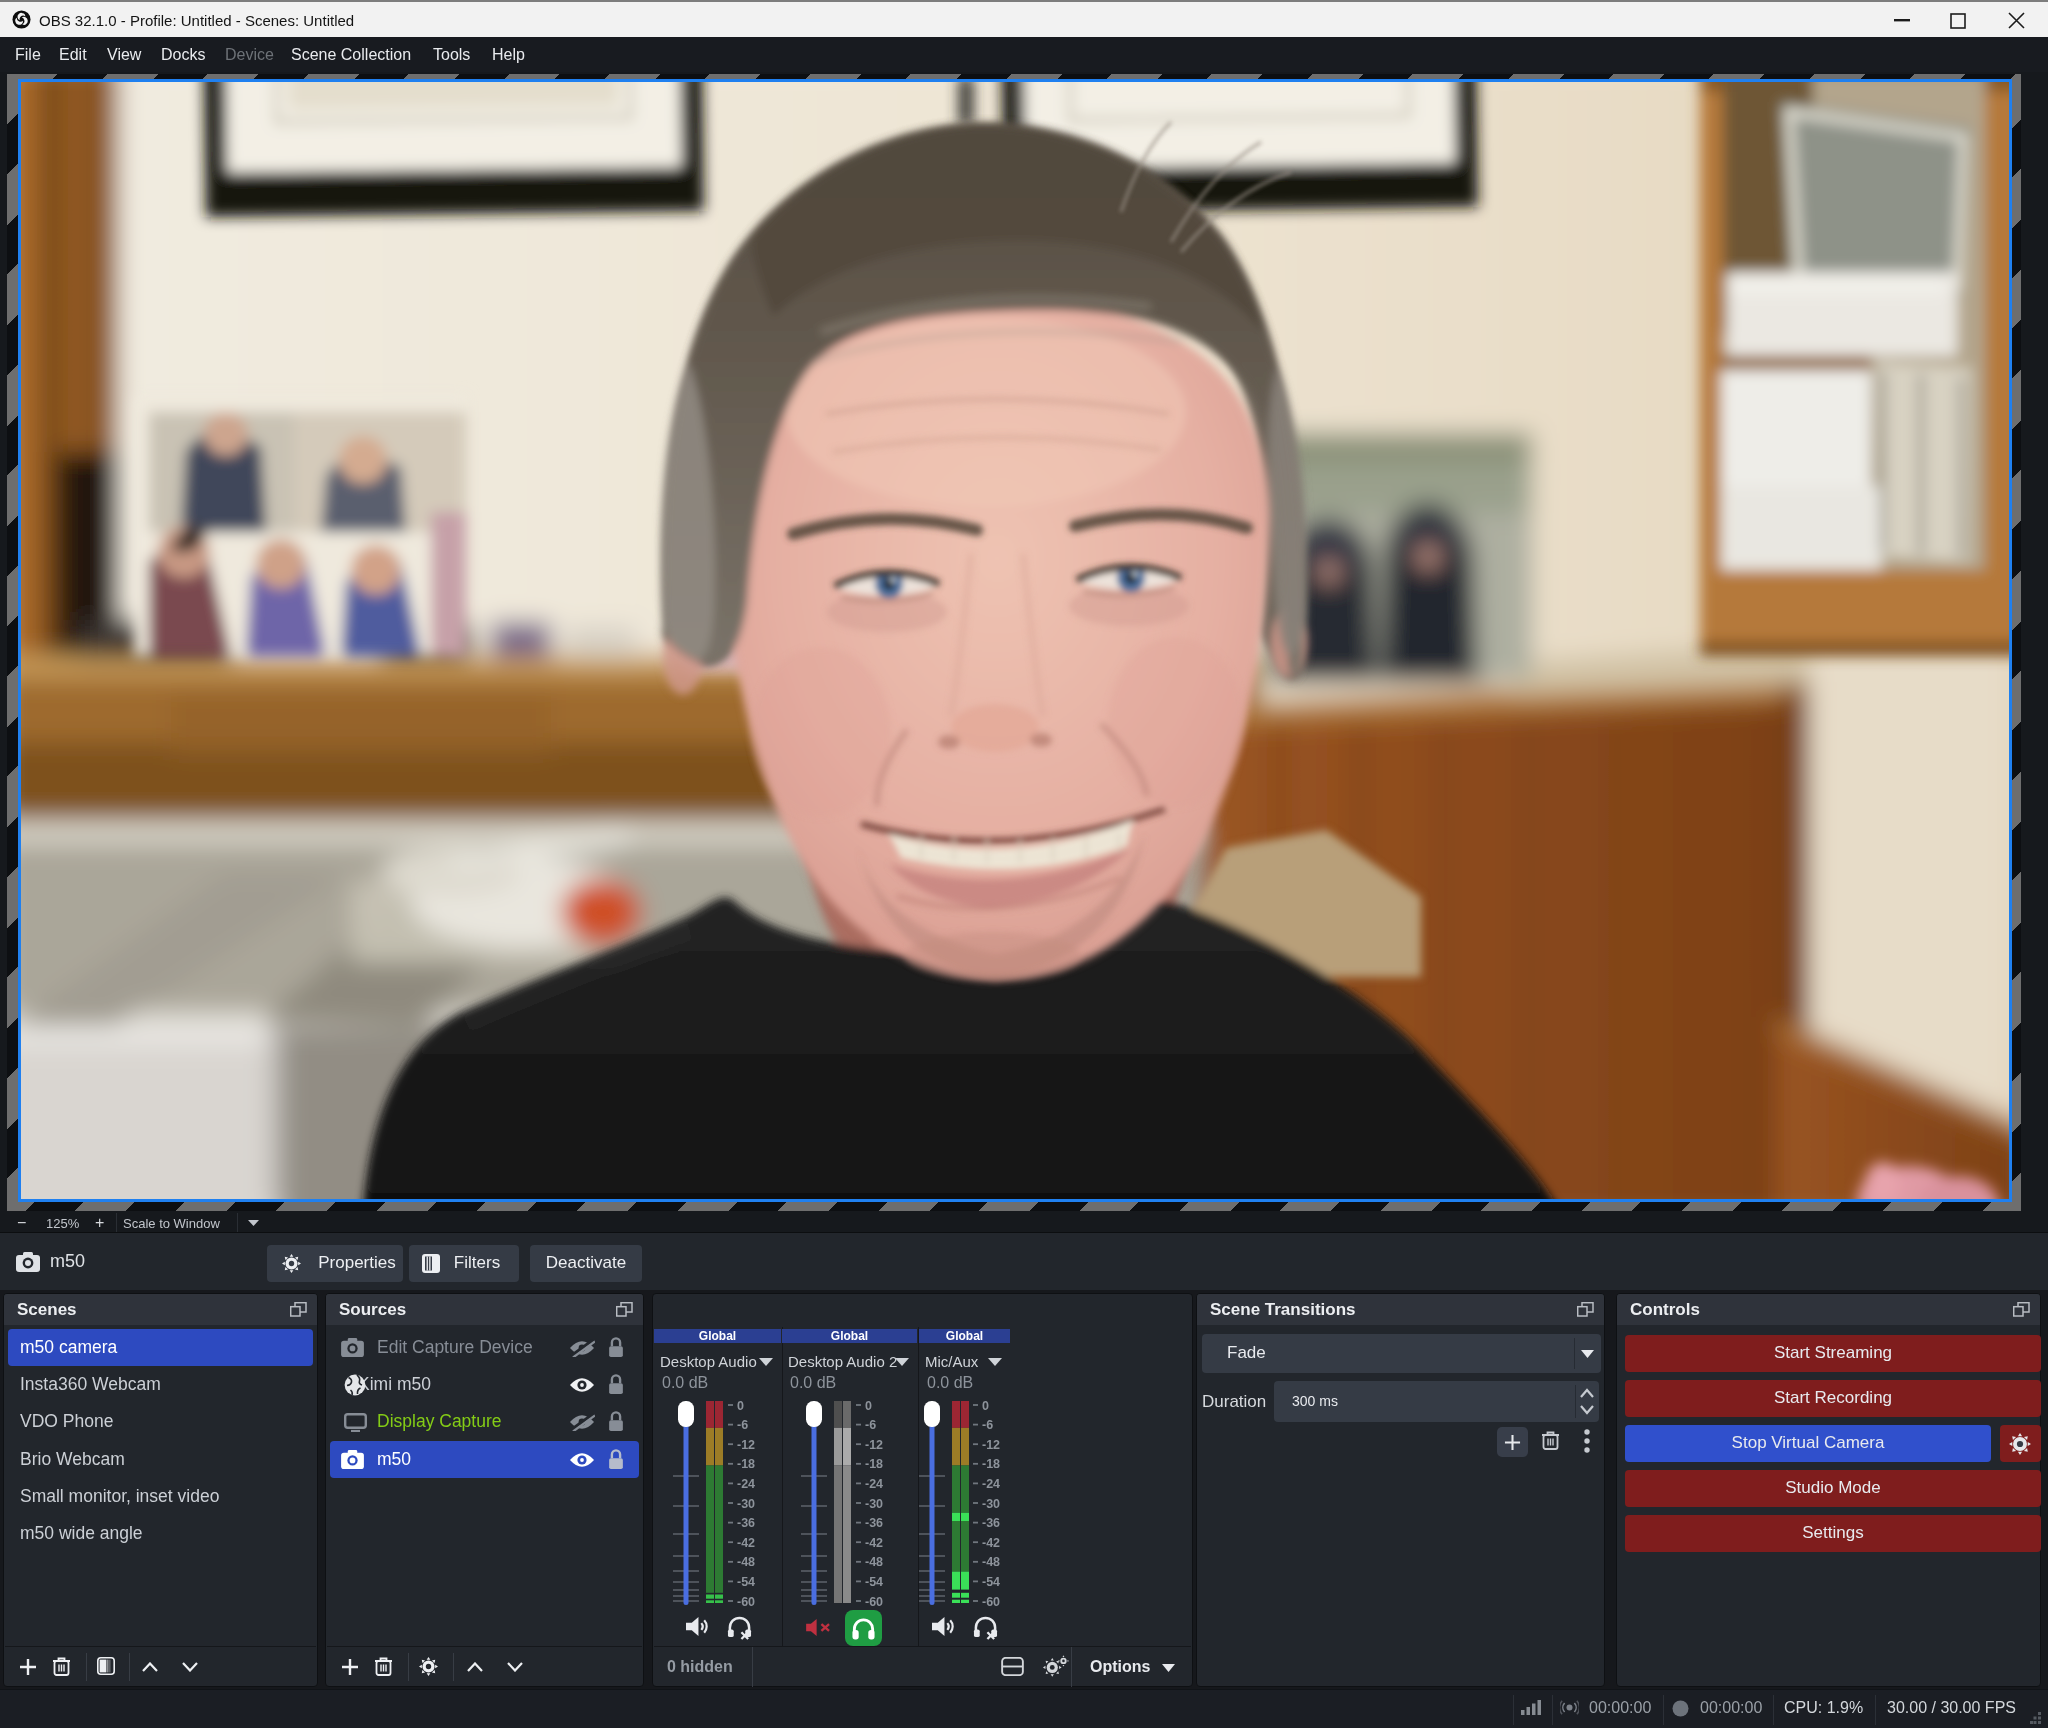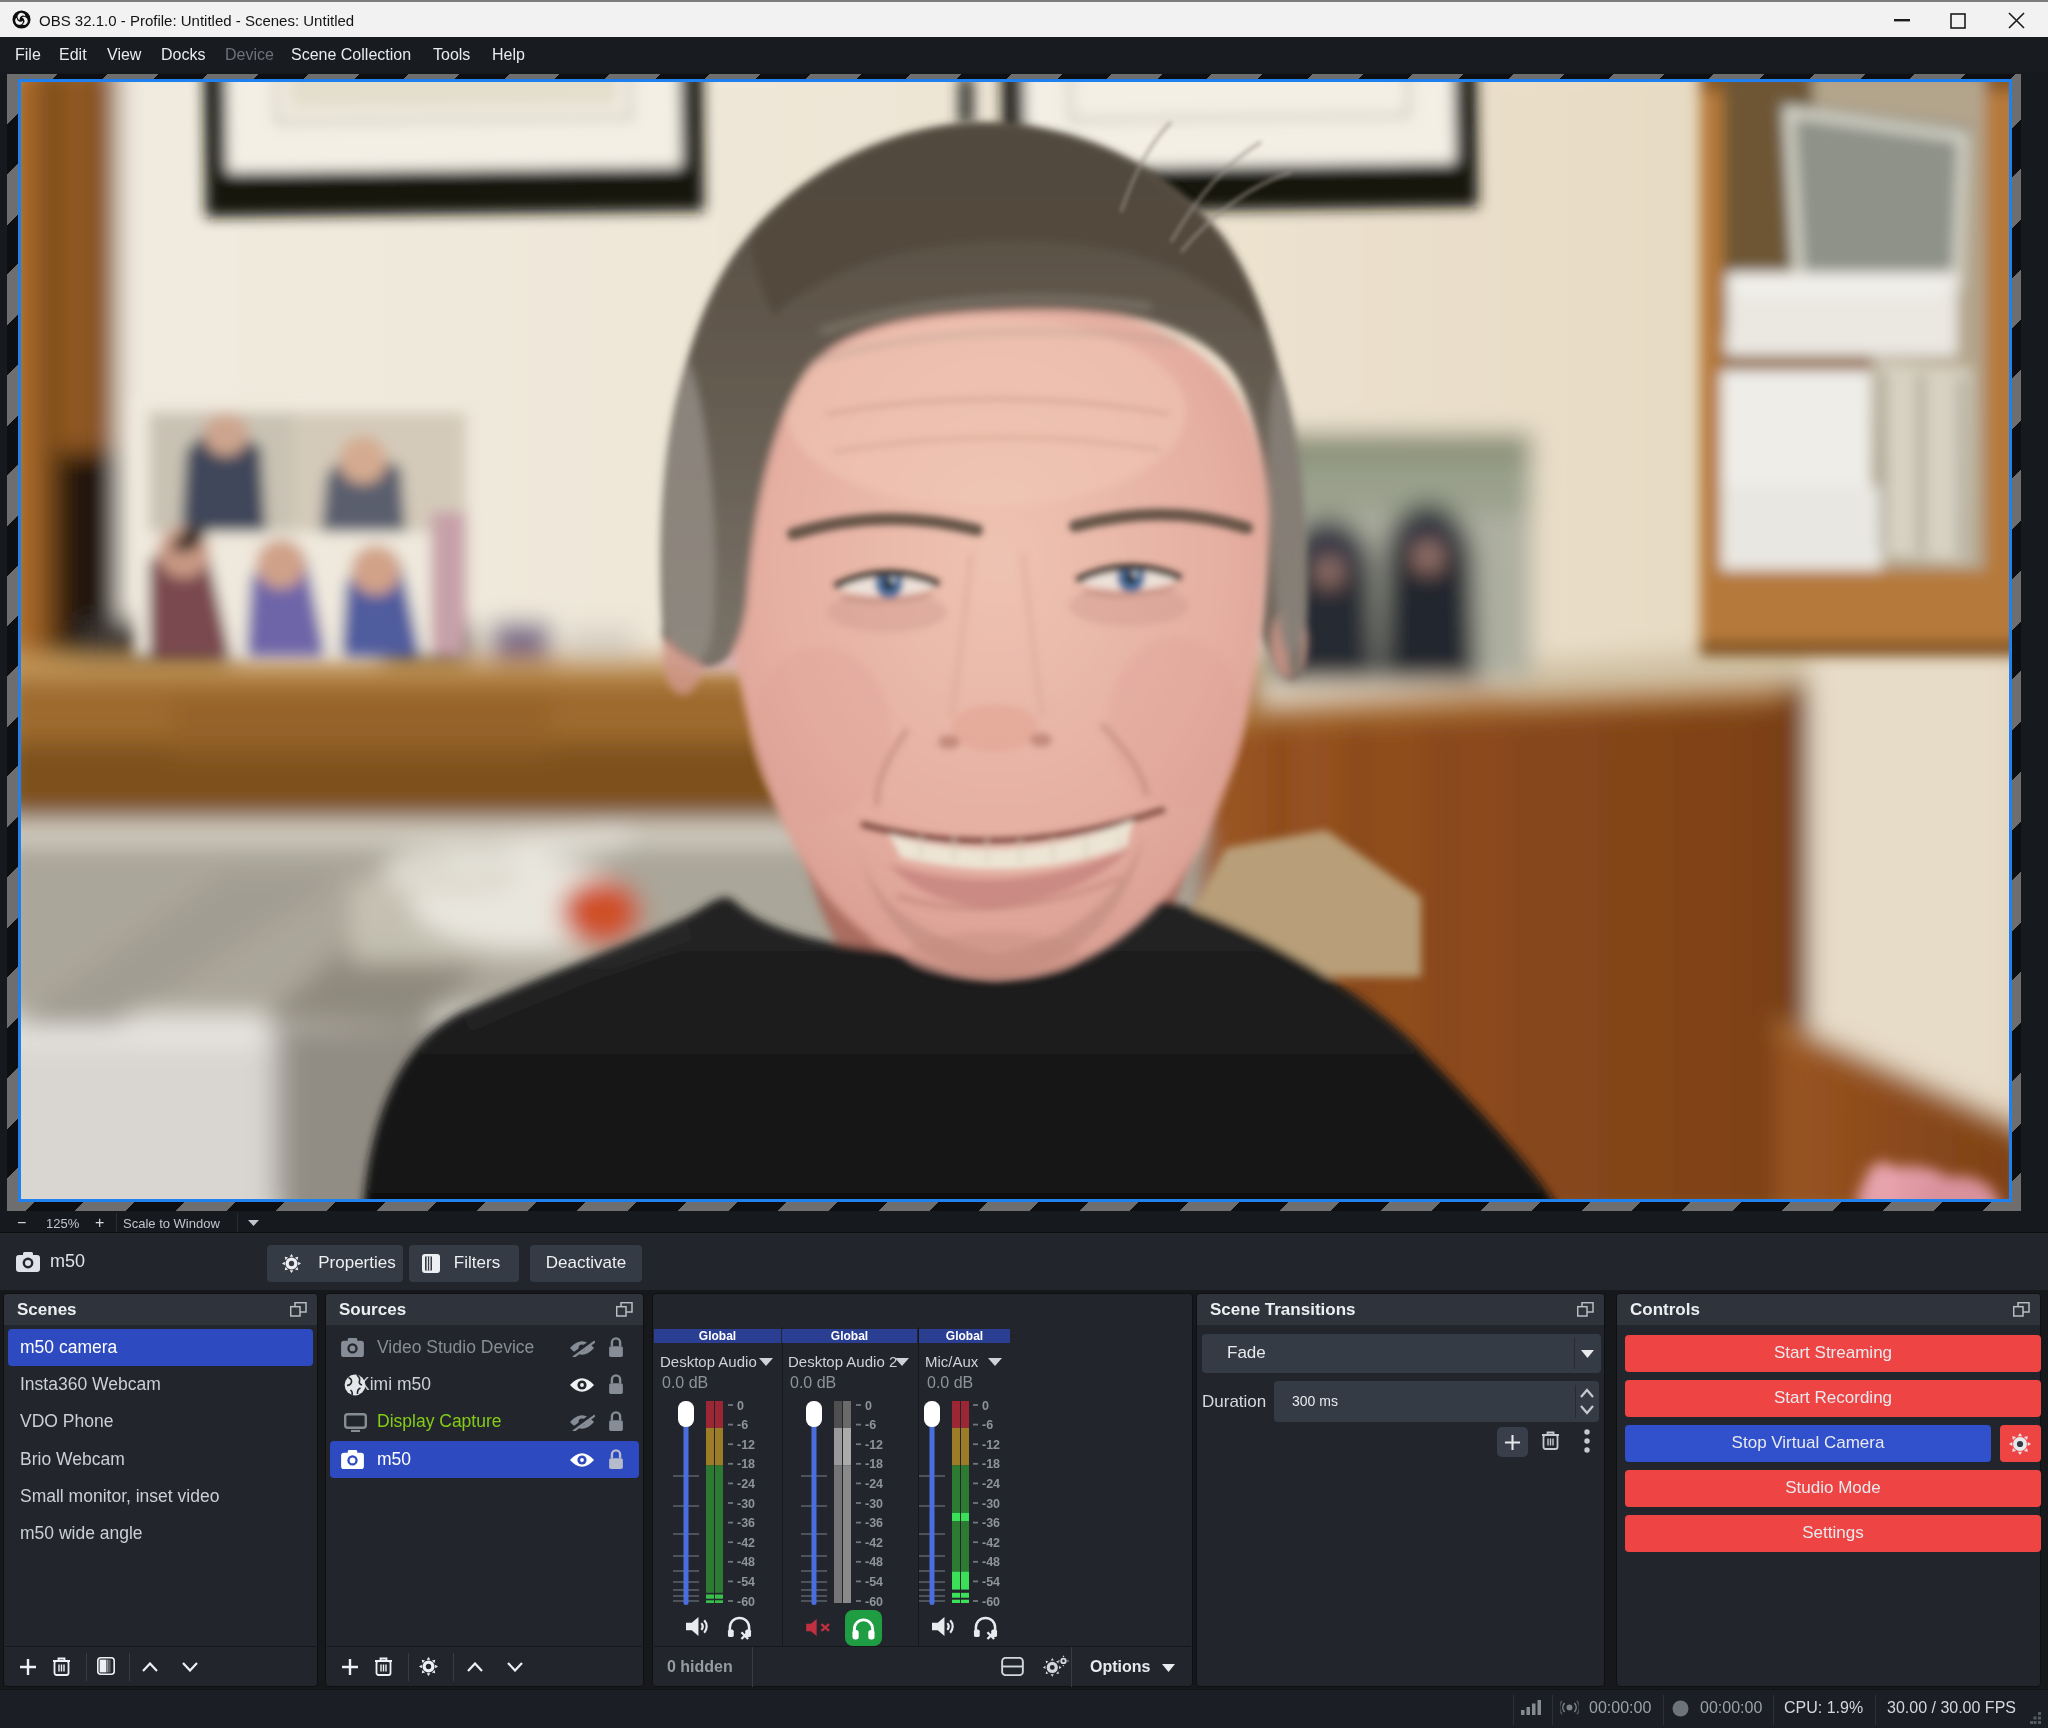--- a/index.html
+++ b/index.html
@@ -18,21 +18,21 @@
 .phead{position:absolute;left:0;top:0;width:100%;height:31px;background:#2f333b;color:#eceef1;font-size:17px;font-weight:bold;border-radius:3px 3px 0 0}
 .phead .pt{position:absolute;left:13px;top:6px}
 .dockico{position:absolute;right:10px;top:8px;width:17px;height:15px}
 .row{position:absolute;left:4px;width:calc(100% - 8px);height:37px;color:#ccd0d6;font-size:17.5px;line-height:37px}
 .rowsel{background:#2d4ac0;color:#fff;border-radius:4px}
 .ptool{position:absolute;left:1px;top:352px;width:calc(100% - 2px);height:41px;border-top:1px solid #15171b}
 #statusbar{position:absolute;left:0;top:1689px;width:2048px;height:39px;background:#1b1e24;border-top:1px solid #101317;color:#9aa0a7;font-size:16px}
 .sep{position:absolute;top:5px;width:1px;height:30px;background:#2c3037}
 .vsep{position:absolute;background:#383d45}
 .btn-blue{background:#3050cc !important}
-.cbtn{background:#ef4444;border-radius:4px;color:#e8eaee;font-size:17px;text-align:center;line-height:36px}
+.cbtn{background:#7f1d1d;border-radius:4px;color:#e8eaee;font-size:17px;text-align:center;line-height:36px}
 text{font-family:"Liberation Sans",sans-serif}
 </style></head>
 <body>
 <div id="titlebar">
   <svg class="abs" style="left:12px;top:8px" width="19" height="19" viewBox="0 0 20 20">
     <circle cx="10" cy="10" r="9.5" fill="#0d0d0d"></circle>
     <g fill="#f4f4f4">
       <path d="M10.2 3.2 a3.4 3.4 0 0 1 3.3 3.0 a3.9 3.9 0 0 0 -4.9 1.2 a3.7 3.7 0 0 0 -0.4 3.6 a3.9 3.9 0 0 1 -1.6 -6.6 a3.5 3.5 0 0 1 3.6 -1.2z" transform="rotate(8 10 10)"></path>
       <path d="M10.2 3.2 a3.4 3.4 0 0 1 3.3 3.0 a3.9 3.9 0 0 0 -4.9 1.2 a3.7 3.7 0 0 0 -0.4 3.6 a3.9 3.9 0 0 1 -1.6 -6.6 a3.5 3.5 0 0 1 3.6 -1.2z" transform="rotate(128 10 10)"></path>
       <path d="M10.2 3.2 a3.4 3.4 0 0 1 3.3 3.0 a3.9 3.9 0 0 0 -4.9 1.2 a3.7 3.7 0 0 0 -0.4 3.6 a3.9 3.9 0 0 1 -1.6 -6.6 a3.5 3.5 0 0 1 3.6 -1.2z" transform="rotate(248 10 10)"></path>
@@ -378,21 +378,21 @@
         <svg class="dockico" viewBox="0 0 17 15">
           <rect x="5" y="0.7" width="11" height="9.3" fill="none" stroke="#b9bdc3" stroke-width="1.5"></rect>
           <rect x="0.7" y="4.7" width="9.3" height="9.3" fill="#2f333b" stroke="#b9bdc3" stroke-width="1.5"></rect>
         </svg>
       </div>
   <div class="row" style="top:35px;color:#878d96"><svg class="abs" style="left:11px;top:9px" width="23" height="19" viewBox="0 0 24 20">
           <rect x="0" y="3" width="24" height="17" rx="3" fill="#878d96"></rect>
           <rect x="7" y="0" width="10" height="5" rx="1.5" fill="#878d96"></rect>
           <circle cx="12" cy="11" r="5.4" fill="#22262c"></circle>
           <circle cx="12" cy="11" r="3" fill="#878d96"></circle>
-        </svg><span style="margin-left:47px">Video Studio Device</span><svg class="abs" style="right:44px;top:10px" width="26" height="18" viewBox="0 0 26 18">
+        </svg><span style="margin-left:47px">Edit Capture Device</span><svg class="abs" style="right:44px;top:10px" width="26" height="18" viewBox="0 0 26 18">
           <path d="M1 9 Q13 -4.5 25 9 Q13 22.5 1 9 Z" fill="#878d96"></path>
           <circle cx="13" cy="9" r="3.4" fill="#22262c"></circle>
           <path d="M2 17 L24 1" stroke="#22262c" stroke-width="3.2"></path>
           <path d="M4 18.5 L26 2.5" stroke="#878d96" stroke-width="2.2"></path>
         </svg><svg class="abs" style="right:15px;top:8px" width="16" height="21" viewBox="0 0 17 23">
           <path d="M4 10 v-4 a4.5 4.5 0 0 1 9 0 v4" fill="none" stroke="#878d96" stroke-width="2.6"></path>
           <rect x="1" y="10" width="15" height="12" rx="2" fill="#878d96"></rect>
         </svg></div>
   <div class="row" style="top:72px"><svg class="abs" style="left:14px;top:8px" width="22" height="22" viewBox="0 0 22 22">
           <circle cx="11" cy="11" r="10.4" fill="#e4e6e9"></circle>

